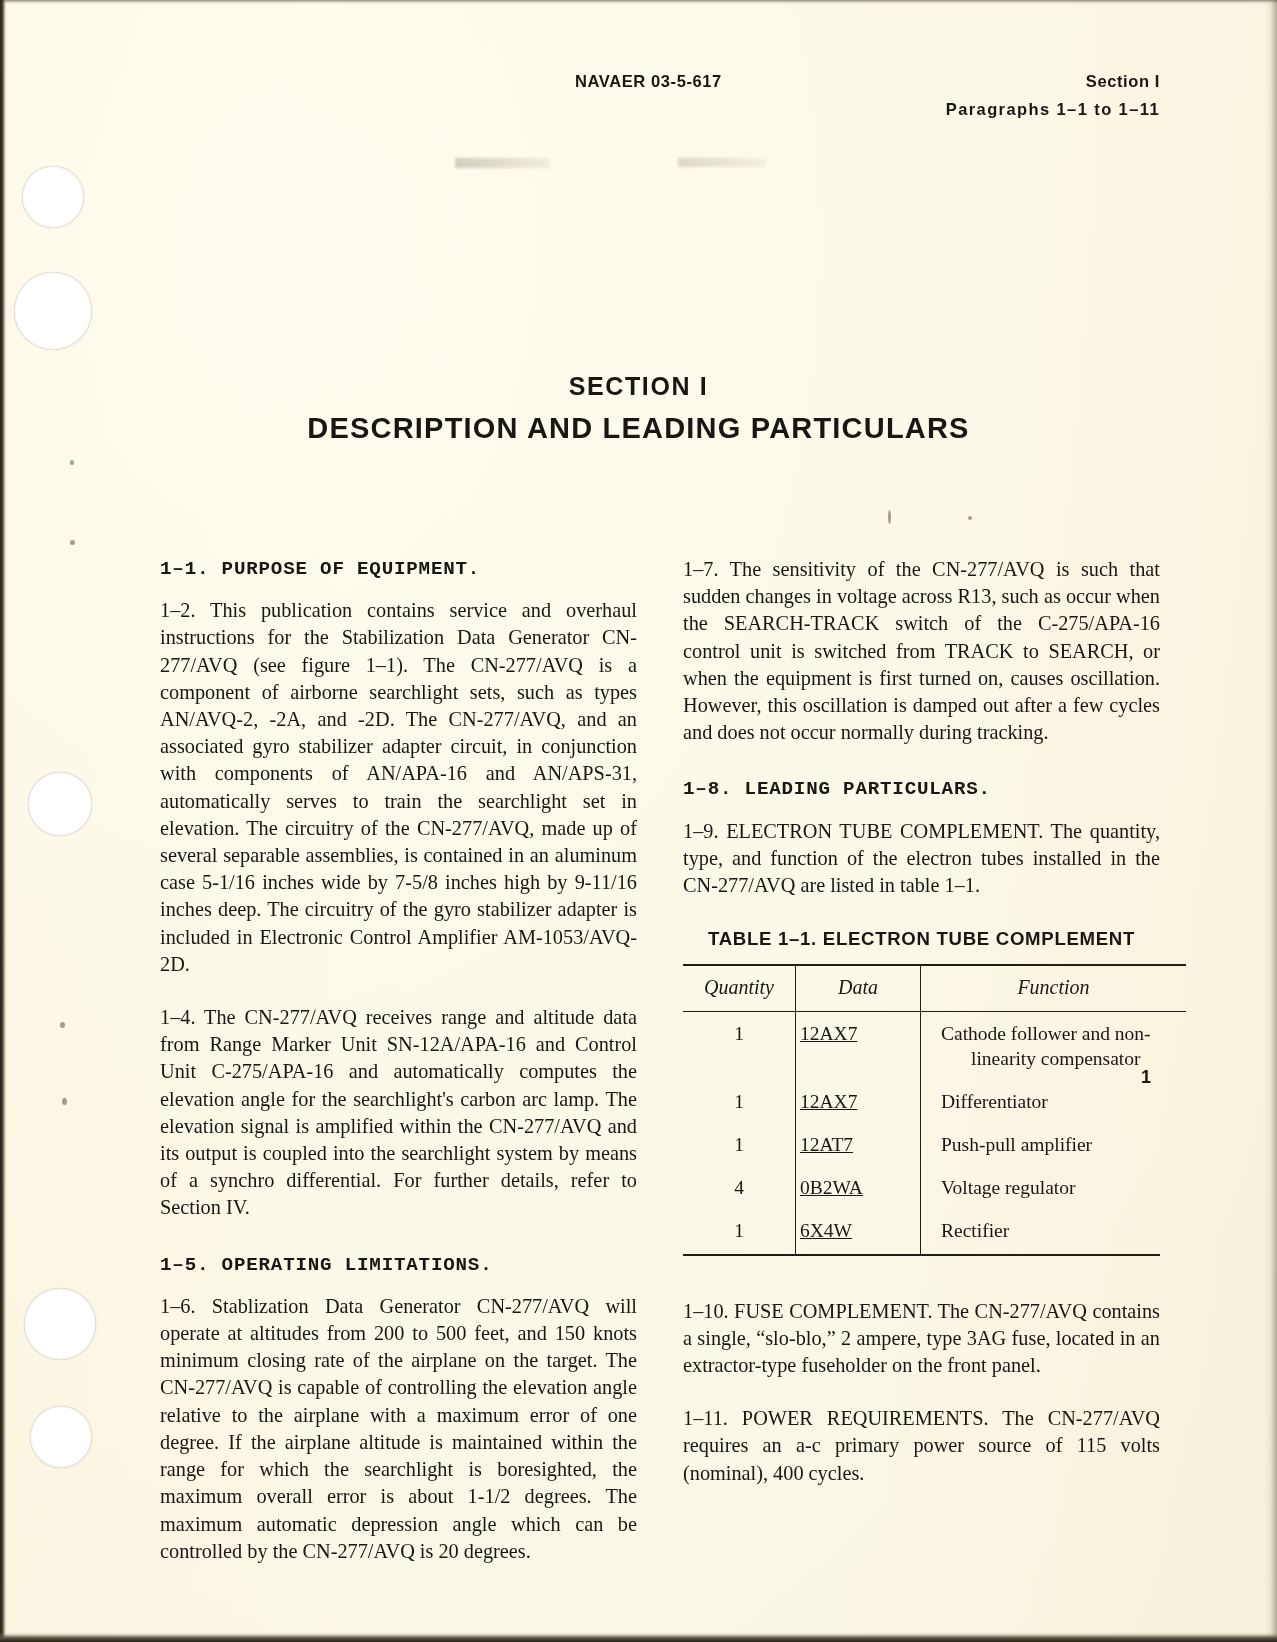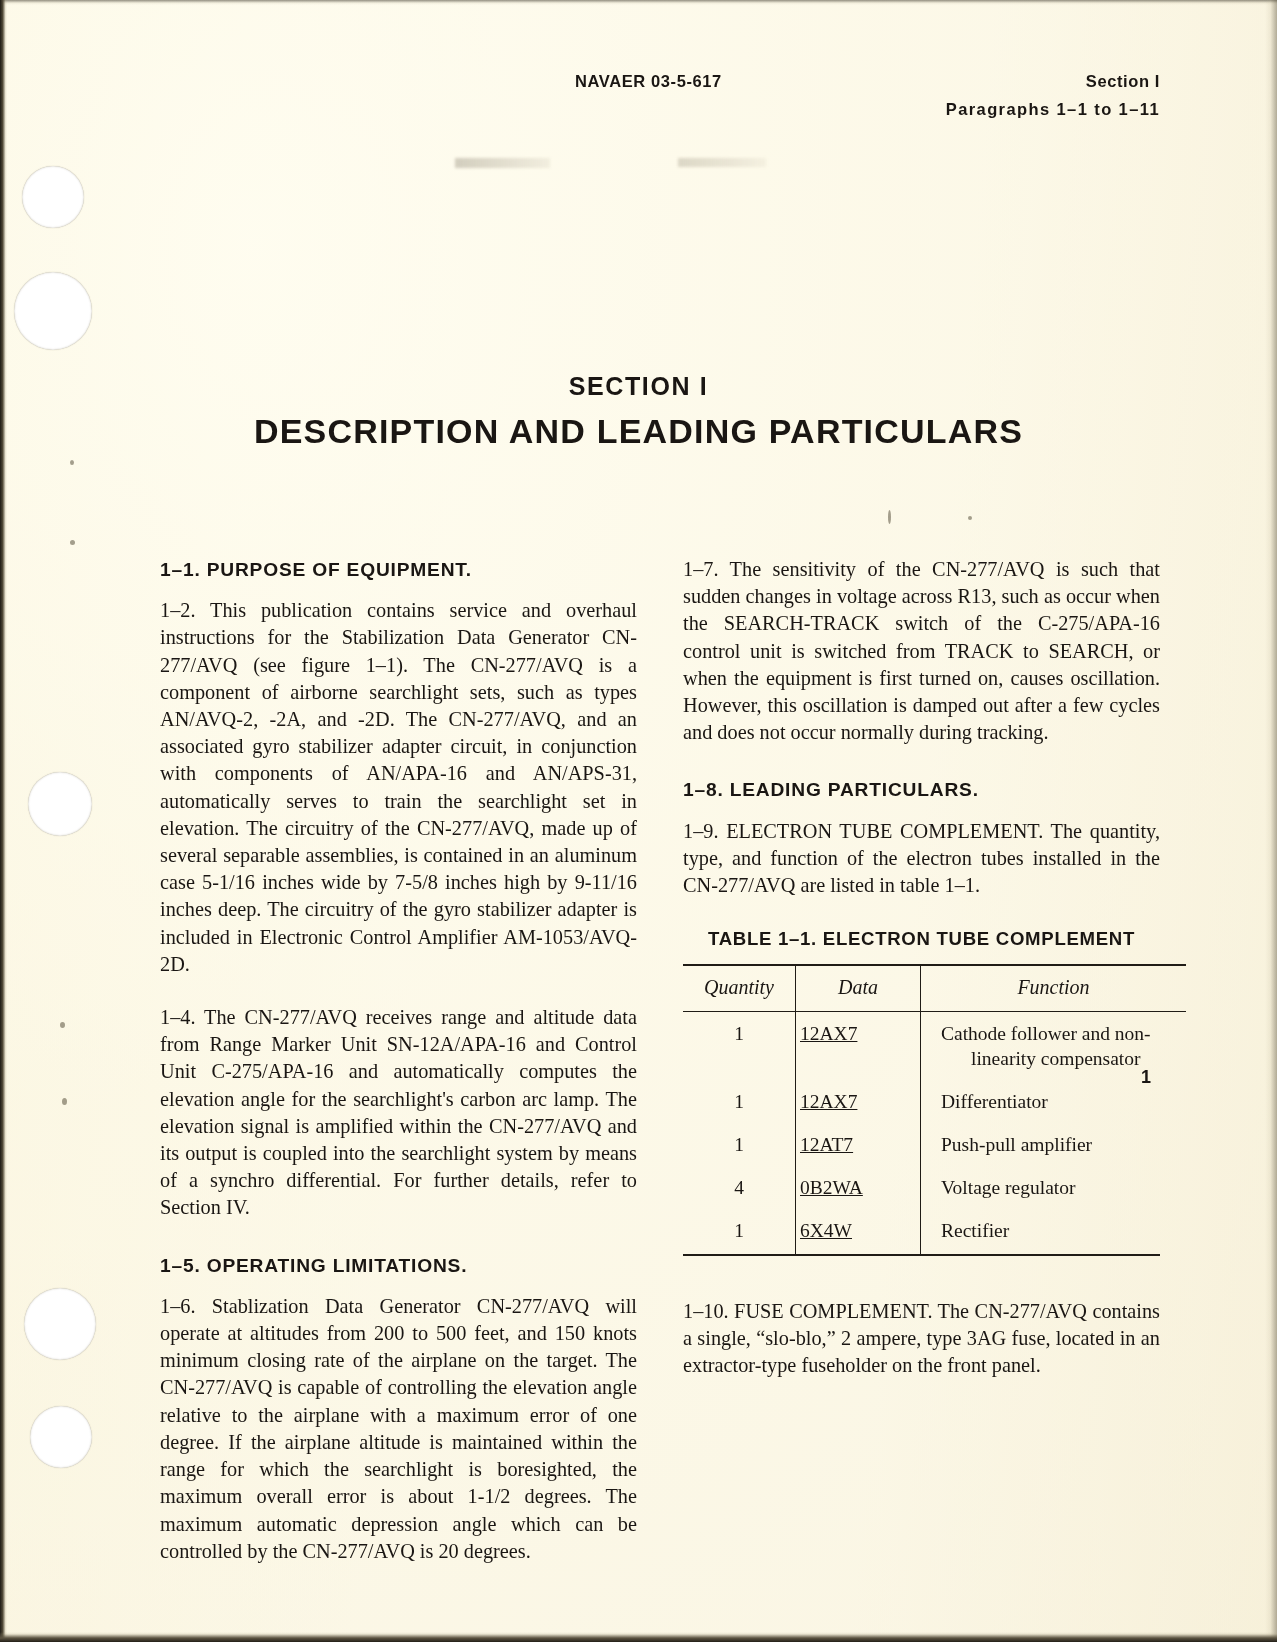--- a/index.html
+++ b/index.html
@@ -115,39 +115,39 @@
     font-size: 25px;
     letter-spacing: 1.6px;
   }
   .sec-subtitle {
     position: absolute;
     top: 412px;
     left: 0; width: 1277px;
     text-align: center;
     font-family: "Liberation Sans", "DejaVu Sans", sans-serif;
     font-weight: bold;
-    font-size: 34px;
+    font-size: 29px;
     letter-spacing: 1.2px;
   }
 
   
   .col {
     position: absolute;
     top: 556px;
     width: 477px;
     font-size: 20.3px;
     line-height: 27.2px;
     text-align: justify;
     text-justify: inter-word;
   }
   .col-left  { left: 160px; }
   .col-right { left: 683px; }
 
   .head {
-    font-family: Liberation Sans, sans-serif;
+    font-family: Liberation Mono, monospace;
     font-weight: bold;
     font-size: 19.2px;
     letter-spacing: 0.8px;
     margin: 0 0 14px 0;
     text-align: left;
   }
   .head.gap { margin-top: 30px; }
 
   p.para {
     margin: 0 0 26px 0;
@@ -345,20 +345,21 @@
             <td class="func">Rectifier</td>
           </tr>
         </tbody>
       </table>
       <div class="tbl-bottom-rule"></div>
 
 
       <div class="spacer-lg"></div>
 
       <p class="para" style="margin-top:30px;">1–10. FUSE COMPLEMENT. The CN-277/AVQ contains a single, “slo-blo,” 2 ampere, type 3AG fuse, located in an extractor-type fuseholder on the front panel.</p>
+      <p class="para">1–11. POWER REQUIREMENTS. The CN-277/AVQ requires an a-c primary power source of 115 volts (nominal), 400 cycles.</p>
     </div>
 
     <div class="pageno">1</div>
   </div>
 
   <div class="edge-dark-top"></div>
   <div class="edge-dark-left"></div>
   <div class="edge-dark-right"></div>
   <div class="edge-dark-bottom"></div>
 </div>

